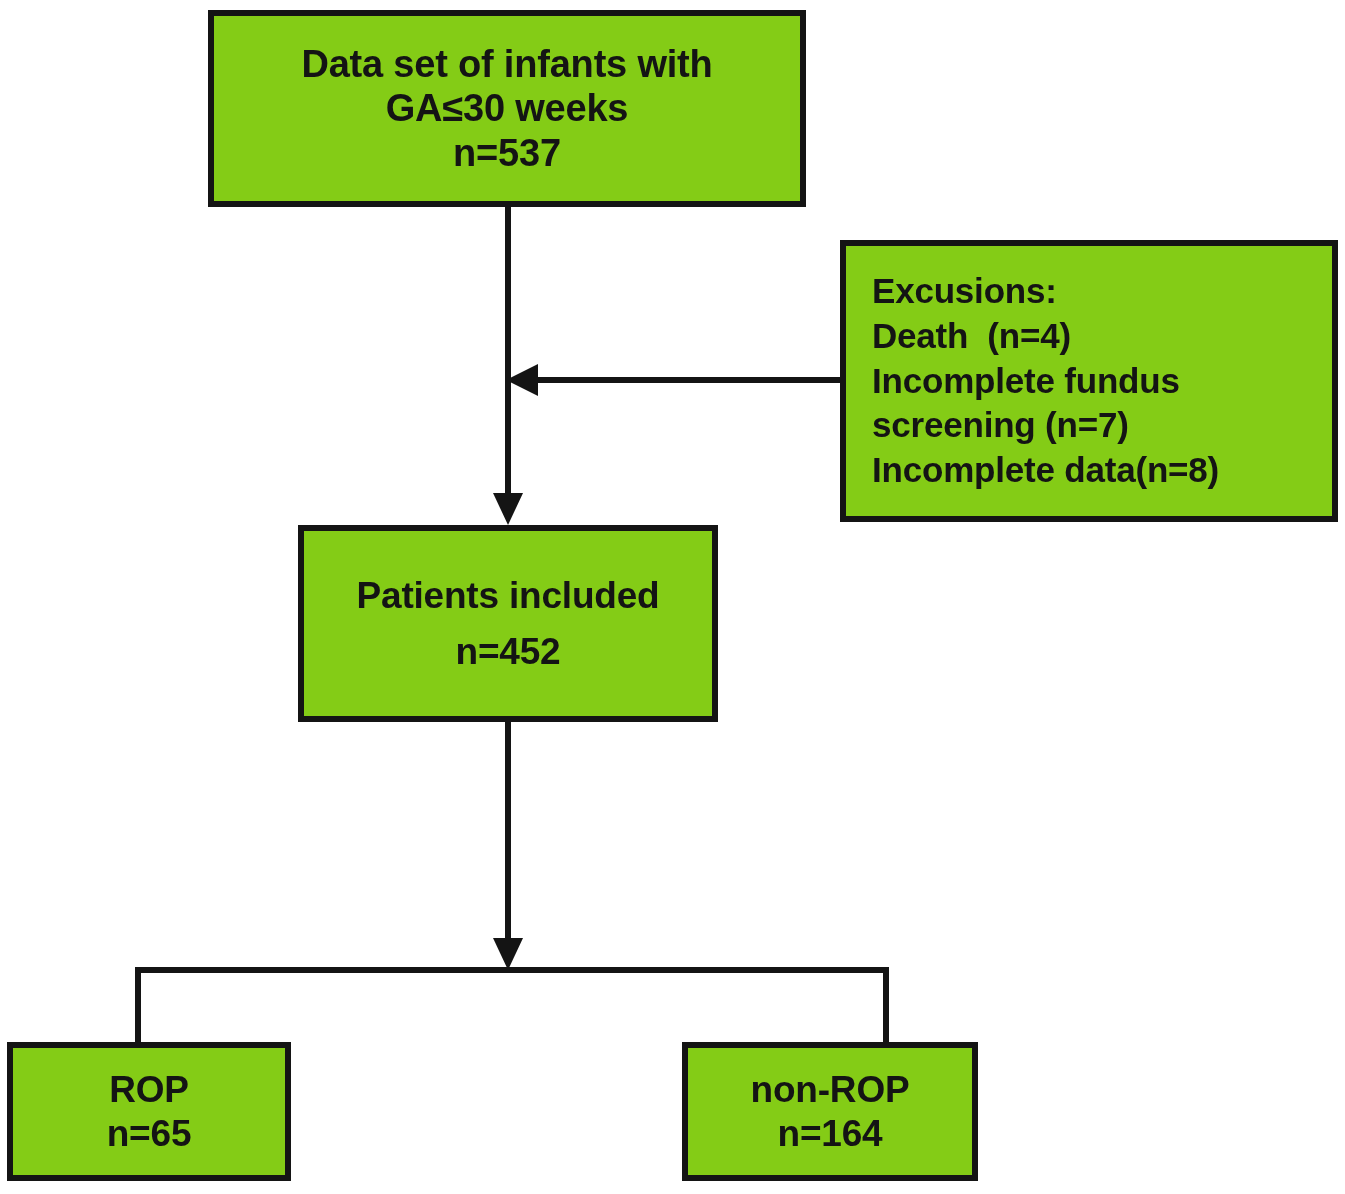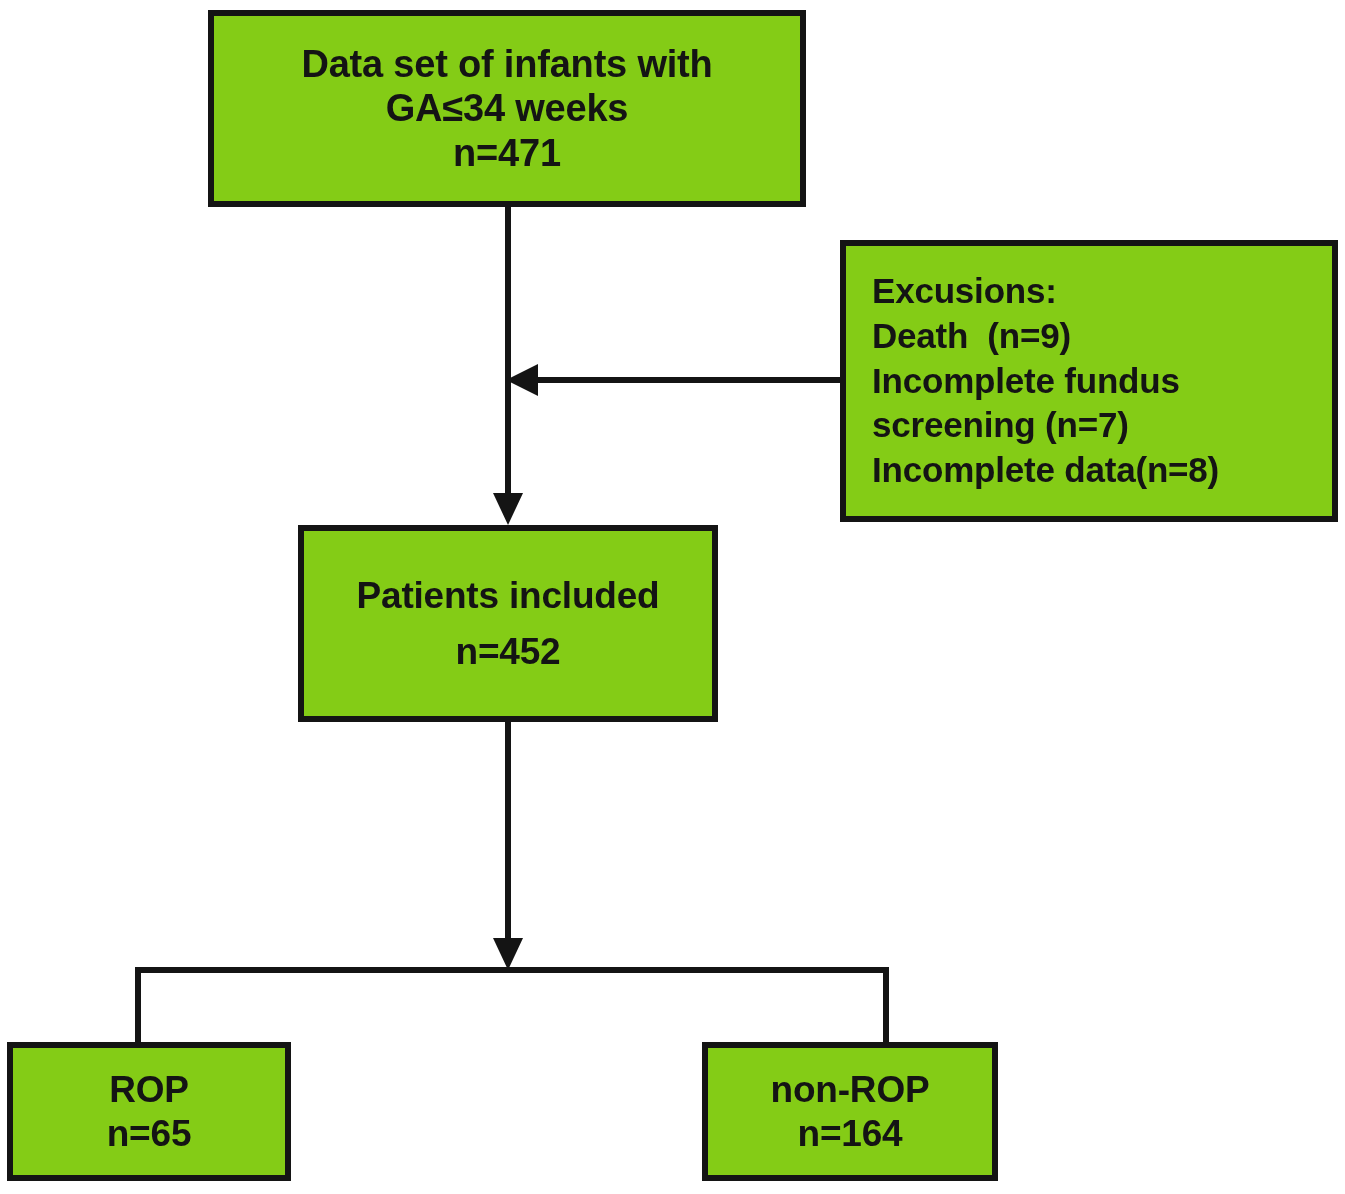--- a/index.html
+++ b/index.html
@@ -87,21 +87,20 @@
     font-size: 37px;
   }
 
   
   #node-nonrop {
     left: 682px;
     top: 1042px;
     width: 296px;
     height: 139px;
     font-size: 37px;
-    margin-left: 20px;
   }
 
   
   .vline {
     position: absolute;
     width: 6px;
     background: #141414;
   }
   .hline {
     position: absolute;
@@ -136,27 +135,27 @@
   #conn-split-left-leg        { left: 135px; top: 967px;  height: 78px; }
   #conn-split-right-leg       { left: 883px; top: 967px;  height: 78px; }
 </style>
 </head>
 <body>
 
 <div id="flow-canvas">
 
   <div class="node-box centered" id="node-dataset">
     <span class="node-line">Data set of infants with</span>
-    <span class="node-line">GA≤34 weeks</span>
-    <span class="node-line">n=471</span>
+    <span class="node-line">GA≤30 weeks</span>
+    <span class="node-line">n=537</span>
   </div>
 
   <div class="node-box left-aligned" id="node-exclusions">
     <span class="node-line">Excusions:</span>
-    <span class="node-line">Death  (n=9)</span>
+    <span class="node-line">Death  (n=4)</span>
     <span class="node-line">Incomplete fundus</span>
     <span class="node-line">screening (n=7)</span>
     <span class="node-line">Incomplete data(n=8)</span>
   </div>
 
   <div class="node-box centered" id="node-included">
     <span class="node-line">Patients included</span>
     <span class="node-line">n=452</span>
   </div>
 

